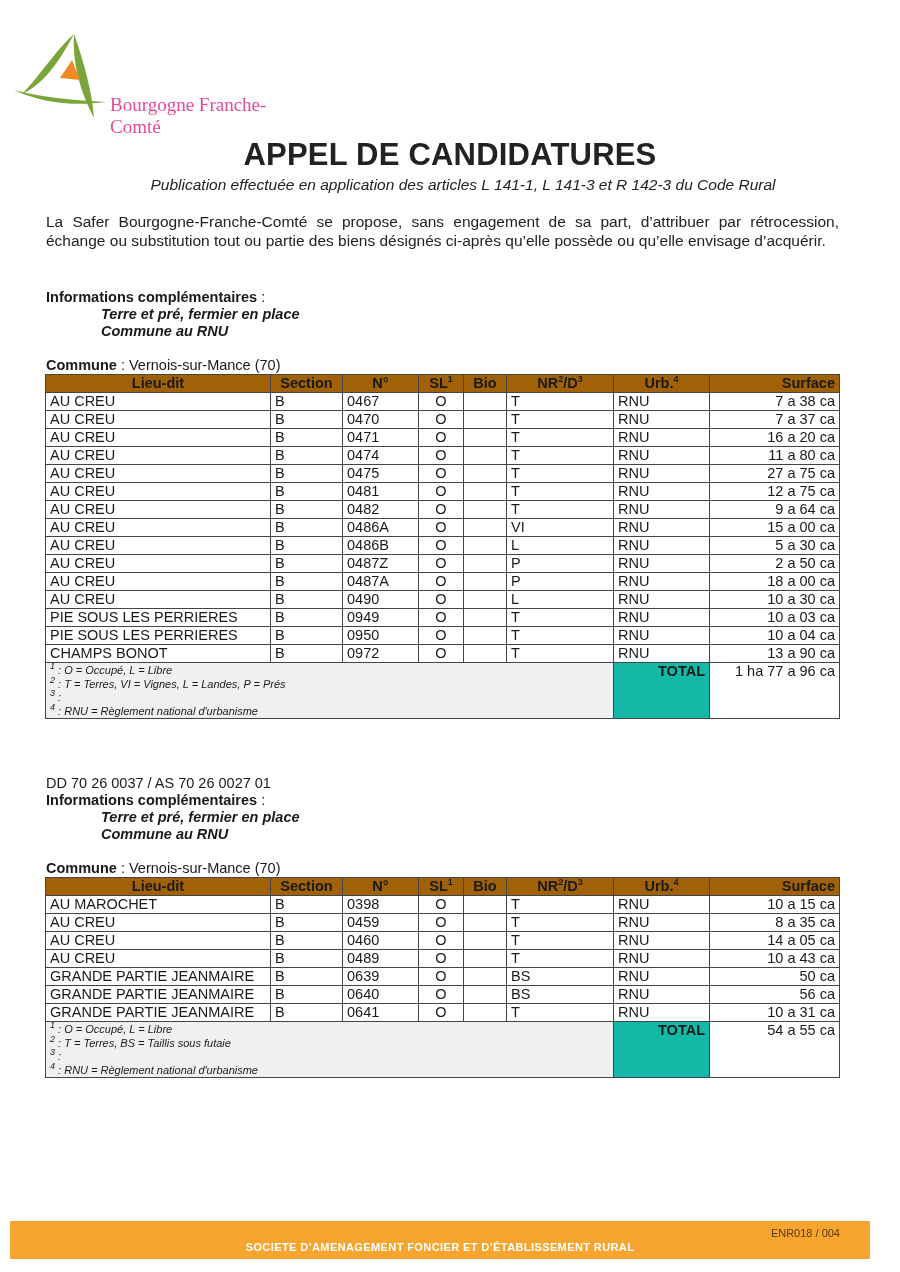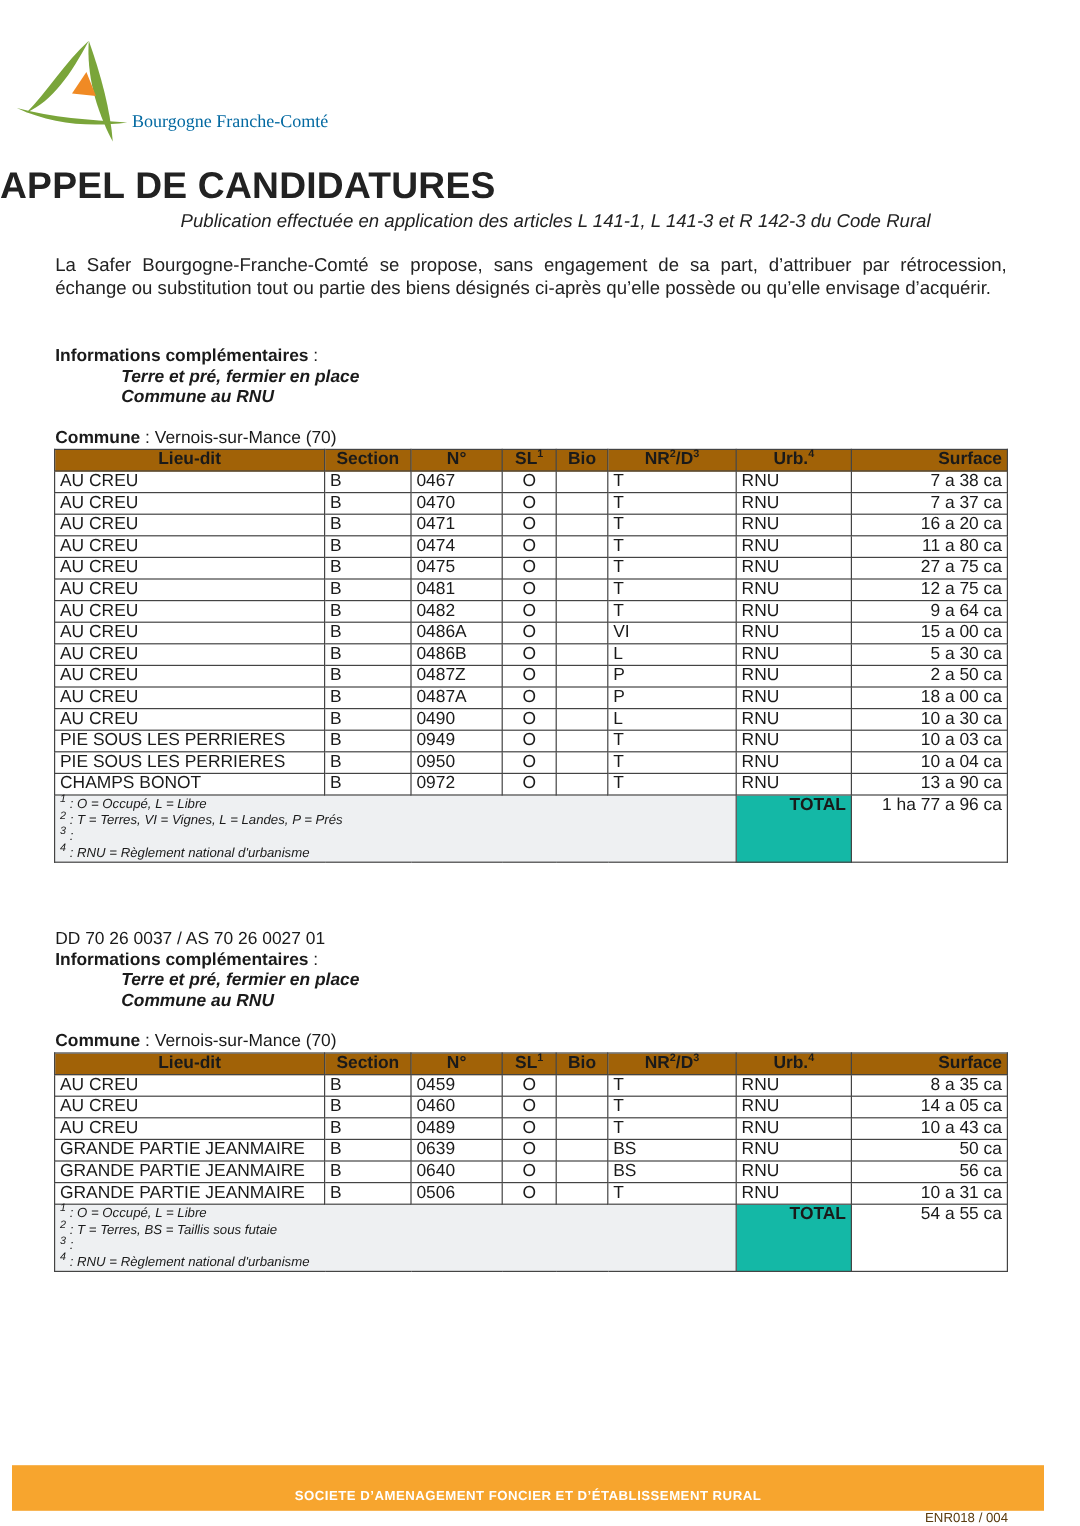--- a/index.html
+++ b/index.html
@@ -4,23 +4,23 @@
 <style>
   html, body { margin: 0; padding: 0; }
   body {
     width: 900px; height: 1272px; position: relative; overflow: hidden;
     background: #ffffff; color: #1a1a1a;
     font-family: "Liberation Sans", sans-serif;
   }
   .logo { position: absolute; left: 14px; top: 32px; width: 300px; height: 90px; }
   .logo svg { position: absolute; left: 0; top: 0; }
   .logo .word { position: absolute; left: 96px; top: 4px; font-size: 52px; color: #7aa53a; letter-spacing: 1px; font-family: "DejaVu Sans", sans-serif; font-weight: normal; }
-  .logo .sub { position: absolute; left: 96px; top: 62px; font-size: 15px; color: #0369a1; font-family: "Liberation Serif", serif; }
-
-  .title { position: absolute; left: 0; width: 900px; top: 137px; text-align: left; font-size: 31px; font-weight: bold; color: #222; letter-spacing: 0.2px; }
+  .logo .sub { position: absolute; left: 96px; top: 62px; font-size: 19px; color: #ec4899; font-family: "Liberation Serif", serif; }
+
+  .title { position: absolute; left: 0; width: 900px; top: 137px; text-align: center; font-size: 31px; font-weight: bold; color: #222; letter-spacing: 0.2px; }
   .subtitle { position: absolute; left: 0; width: 890px; top: 176px; text-align: center; font-size: 15.5px; font-style: italic; color: #222; padding-left: 18px; }
   .intro { position: absolute; left: 46px; width: 793px; top: 212px; font-size: 15.5px; line-height: 19px; text-align: justify; color: #222; }
 
   .block { position: absolute; left: 46px; width: 794px; }
   .ref { font-size: 14.5px; line-height: 17px; }
   .info-label { font-size: 14.5px; line-height: 17px; }
   .info-label b { font-weight: bold; }
   .info-item { font-size: 14.5px; line-height: 17px; font-weight: bold; font-style: italic; padding-left: 55px; }
   .commune { font-size: 14.5px; line-height: 17px; margin-top: 17px; }
   .commune b { font-weight: bold; }
@@ -29,21 +29,21 @@
   table.parc th, table.parc td { border: 1.5px solid #444; padding: 0 4px; line-height: 17px; vertical-align: top; }
   table.parc th { background: #a16207; font-weight: bold; text-align: center; height: 17px; }
   table.parc th.surf, table.parc td.surf { text-align: right; }
   table.parc td.c { text-align: center; }
   table.parc td.notes { background: #eef0f2; font-size: 11px; font-weight: normal; font-style: italic; line-height: 13.5px; padding-top: 1px; }
   table.parc td.totlbl { background: #14b8a6; text-align: right; font-weight: bold; }
   sup { font-size: 9px; line-height: 0; vertical-align: super; }
 
   .footer { position: absolute; left: 10px; top: 1221px; width: 860px; height: 38px; background: #f7a52e; }
   .footer .soc { position: absolute; left: 0; width: 860px; top: 20px; text-align: center; color: #ffffff; font-size: 11px; font-weight: bold; letter-spacing: 0.4px; }
-  .footer .code { position: absolute; right: 30px; top: 38px; color: #5a3c10; font-size: 11px; }
+  .footer .code { position: absolute; right: 30px; top: 6px; color: #5a3c10; font-size: 11px; }
 </style>
 </head>
 <body>
 
 <div class="logo">
   <svg width="96" height="90" viewBox="0 0 96 90">
     <path d="M60 2 C 40 20, 25 45, 8 62 C 30 52, 45 30, 60 2 Z" fill="#7aa53a"></path>
     <path d="M60 2 C 58 30, 66 60, 80 86 C 78 60, 70 30, 60 2 Z" fill="#7aa53a"></path>
     <path d="M0 58 C 30 66, 60 68, 92 70 C 62 74, 30 72, 0 58 Z" fill="#7aa53a"></path>
     <polygon points="46,46 58,28 66,48" fill="#f08a24"></polygon>
@@ -276,20 +276,30 @@
         <th>N°</th>
         <th><span>SL</span><sup>1</sup></th>
         <th>Bio</th>
         <th><span>NR</span><sup>2</sup><span>/D</span><sup>3</sup></th>
         <th><span>Urb.</span><sup>4</sup></th>
         <th class="surf">Surface</th>
       </tr>
     </thead>
     <tbody>
         <tr>
+          <td>AU MAROCHET</td>
+          <td>B</td>
+          <td>0398</td>
+          <td class="c">O</td>
+          <td></td>
+          <td>T</td>
+          <td>RNU</td>
+          <td class="surf">10 a 15 ca</td>
+        </tr>
+        <tr>
           <td>AU CREU</td>
           <td>B</td>
           <td>0459</td>
           <td class="c">O</td>
           <td></td>
           <td>T</td>
           <td>RNU</td>
           <td class="surf">8 a 35 ca</td>
         </tr>
         <tr>
@@ -328,21 +338,21 @@
           <td>0640</td>
           <td class="c">O</td>
           <td></td>
           <td>BS</td>
           <td>RNU</td>
           <td class="surf">56 ca</td>
         </tr>
         <tr>
           <td>GRANDE PARTIE JEANMAIRE</td>
           <td>B</td>
-          <td>0506</td>
+          <td>0641</td>
           <td class="c">O</td>
           <td></td>
           <td>T</td>
           <td>RNU</td>
           <td class="surf">10 a 31 ca</td>
         </tr>
       </tbody>
     <tfoot>
       <tr>
         <td class="notes" colspan="6">

